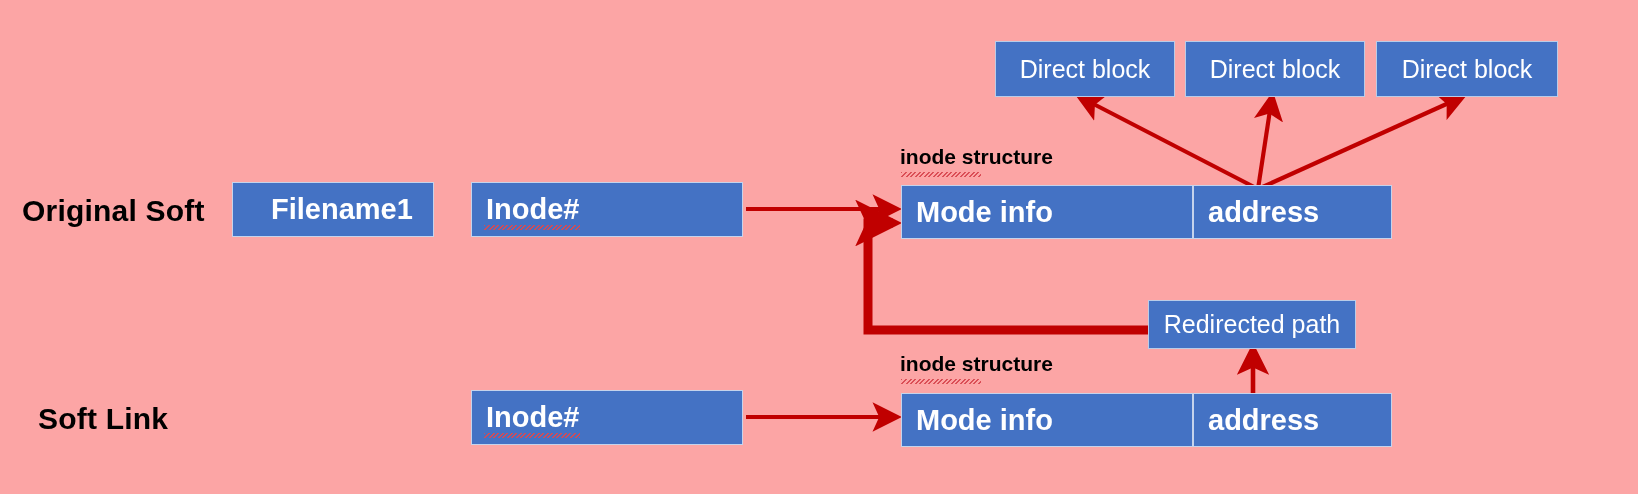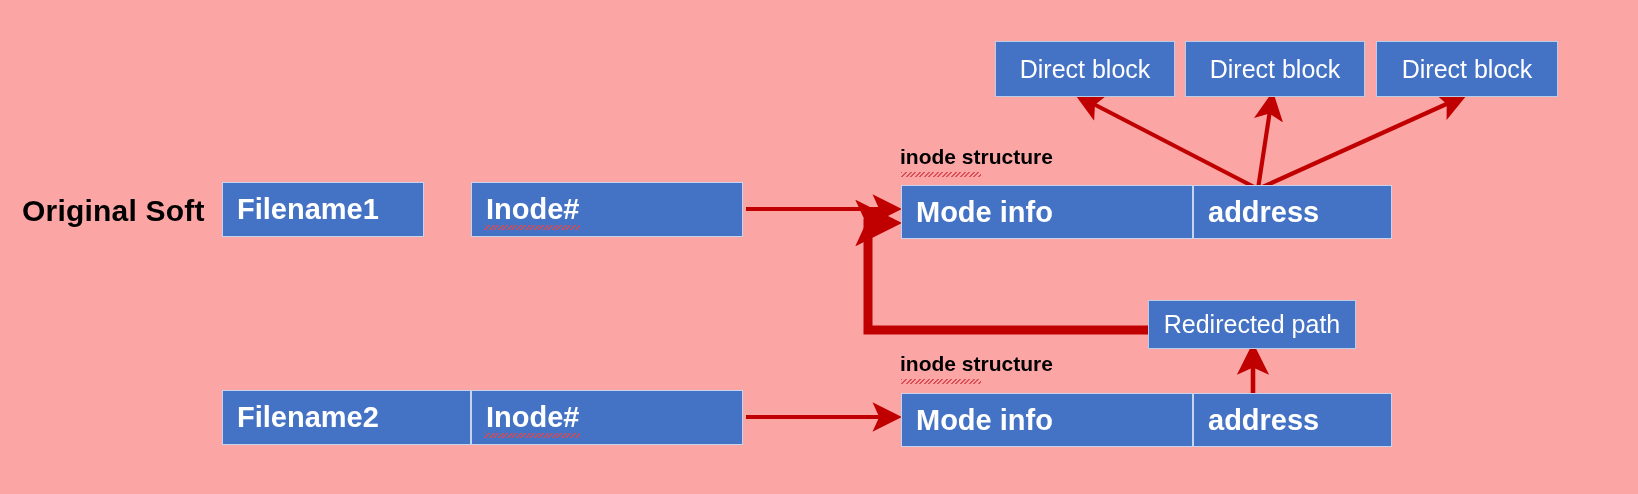--- a/index.html
+++ b/index.html
@@ -127,21 +127,21 @@
   </div>
 
   <div class="blue-box lite-box" style="left:1376px; top:41px; width:182px; height:56px;">
     <span class="cell-text">Direct block</span>
   </div>
 
   <div class="row-label" style="left:22px; top:196px;">
     <span>Original Soft</span>
   </div>
 
-  <div class="tbl-cell" style="left:222px; top:182px; width:202px; height:55px;">
+  <div class="tbl-cell" style="left:232px; top:182px; width:202px; height:55px;padding-left:24px;">
     <span class="cell-text">Filename1</span>
   </div>
 
   <div class="tbl-cell" style="left:471px; top:182px; width:272px; height:55px;">
     <span class="cell-text">Inode#</span>
   </div>
   <div class="squiggle" style="left:484px; top:225px; width:96px;"></div>
 
   <div class="caption" style="left:900px; top:146px;">
     <span>inode structure</span>
@@ -153,24 +153,24 @@
   </div>
 
   <div class="tbl-cell" style="left:1193px; top:185px; width:199px; height:54px;">
     <span class="cell-text">address</span>
   </div>
 
   <div class="blue-box lite-box" style="left:1148px; top:300px; width:208px; height:49px;">
     <span class="cell-text">Redirected path</span>
   </div>
 
+  <div class="row-label" style="left:38px; top:404px;">
+    <span>Soft Link</span>
+  </div>
 
-  <div class="tbl-cell" style="left:222px; top:390px; width:249px; height:55px;">
-    <span class="cell-text">Filename2</span>
-  </div>
 
   <div class="tbl-cell" style="left:471px; top:390px; width:272px; height:55px;">
     <span class="cell-text">Inode#</span>
   </div>
   <div class="squiggle" style="left:484px; top:433px; width:96px;"></div>
 
   <div class="caption" style="left:900px; top:353px;">
     <span>inode structure</span>
   </div>
   <div class="squiggle" style="left:901px; top:379px; width:80px;"></div>

